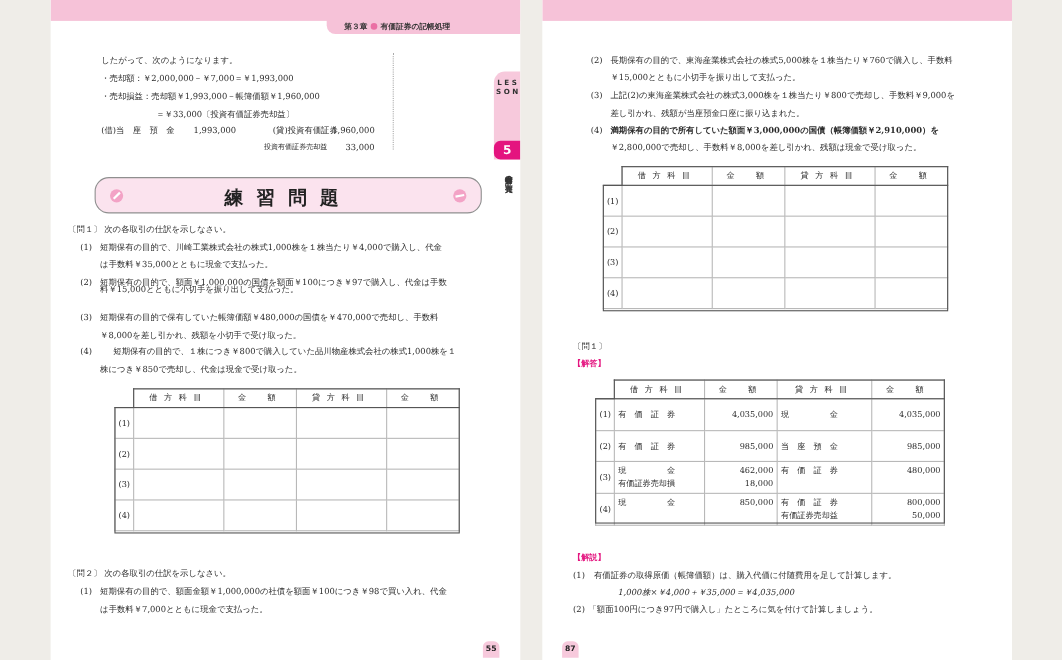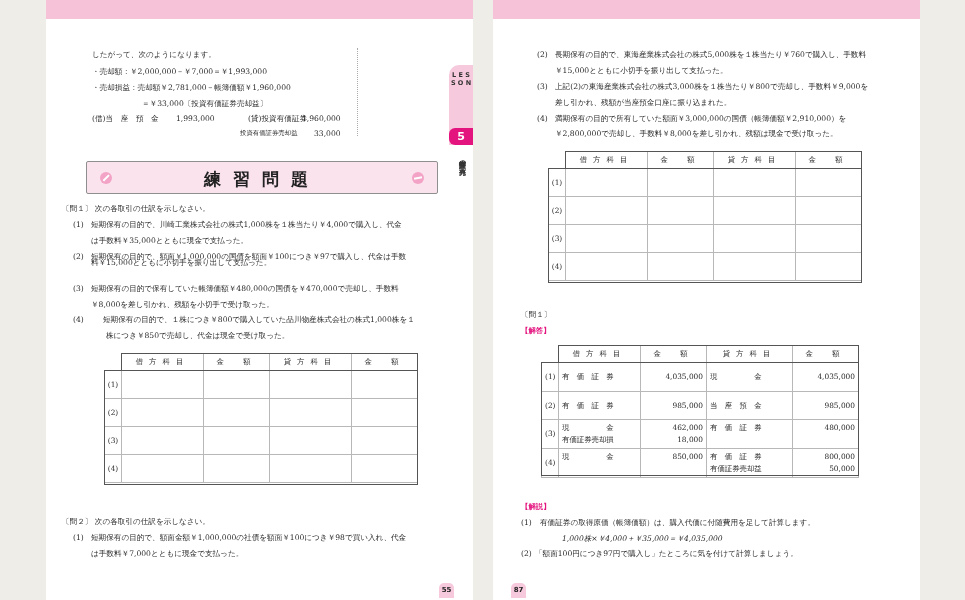--- a/index.html
+++ b/index.html
@@ -11,21 +11,21 @@
   .band { position: absolute; top: 0; left: 0; right: 0; height: 19px; background: #f6c2d8; }
   .chapter-tab { position: absolute; top: 0; right: 0; width: 176px; height: 31px; background: #f6c2d8; border-bottom-left-radius: 8px; }
   .chapter-label { position: absolute; top: 19px; left: 16px; font-family: "DejaVu Sans", sans-serif; font-size: 7px; font-weight: bold; color: #333; white-space: nowrap; }
   .chapter-dot { display: inline-block; width: 6px; height: 6px; border-radius: 50%; background: #ea6fa4; margin: 0 3px; vertical-align: middle; }
   .t { position: absolute; font-size: 7.6px; white-space: nowrap; line-height: 1; color: #2b2b2b; }
   .dotted-rule { position: absolute; left: 311px; top: 48px; height: 88px; border-left: 1px dotted #aaa; }
   .lesson-tab { position: absolute; left: 403px; top: 65px; width: 24px; height: 80px; background: #f7c9dc; border-top-left-radius: 10px; }
   .lesson-letters { position: absolute; left: 0; right: 0; top: 7px; text-align: center; font-family: "DejaVu Sans", sans-serif; font-size: 6.5px; font-weight: bold; color: #333; line-height: 7.8px; }
   .lesson-num { position: absolute; left: 403px; top: 128px; width: 24px; height: 17px; background: #e4147f; border-top-left-radius: 6px; border-bottom-left-radius: 6px; color: #fff; text-align: center; font-family: "DejaVu Sans", sans-serif; font-weight: bold; font-size: 11px; line-height: 17px; }
   .lesson-side { position: absolute; left: 409px; top: 155px; width: 12px; font-family: "DejaVu Sans", sans-serif; font-size: 7px; font-weight: bold; color: #333; writing-mode: vertical-rl; letter-spacing: 0px; }
-  .banner { position: absolute; left: 40px; top: 161px; width: 352px; height: 33px; background: #fbe3ee; border: 1.5px solid #8f8f8f; border-radius: 2px; }
+  .banner { position: absolute; left: 40px; top: 161px; width: 352px; height: 33px; background: #fbe3ee; border: 1.5px solid #8f8f8f; border-radius: 13px; }
   .banner-title { position: absolute; left: 0; right: 0; top: 6px; text-align: center; font-family: "DejaVu Sans", sans-serif; font-weight: bold; font-size: 17px; letter-spacing: 12px; color: #222; }
   .pill { position: absolute; top: 10px; width: 12px; height: 12px; border-radius: 50%; background: #f3a3c6; }
   .pill::after { content: ""; position: absolute; left: 2px; top: 5px; width: 8px; height: 1.5px; background: #fff; transform: rotate(-45deg); }
   .pill.right::after { transform: rotate(-10deg); }
   table.jt { position: absolute; border-collapse: collapse; font-size: 7.4px; table-layout: fixed; }
   table.jt th, table.jt td { border: 1px solid #b8b8b8; font-weight: normal; }
   table.jt thead th { height: 17px; text-align: center; letter-spacing: 6px; }
   table.jt thead th.corner { border: none; border-bottom: 1.5px solid #555; }
   table.jt tbody td { height: 28px; }
   table.jt tbody td.num { text-align: center; width: 17px; }
@@ -34,24 +34,29 @@
   .ans td.acct { letter-spacing: 0; }
   .ans td.amt { text-align: right; }
   .page-num { position: absolute; top: 583px; width: 15px; height: 15px; background: #f7c9dc; border-top-left-radius: 5px; border-top-right-radius: 5px; font-family: "DejaVu Sans", sans-serif; font-weight: bold; font-size: 7px; text-align: center; line-height: 14px; color: #222; }
   .pink-label { color: #e4147f; font-family: "DejaVu Sans", sans-serif; font-weight: bold; font-size: 7.4px; }
 </style>
 </head>
 <body>
 
 <div class="page" id="page-left">
   <div class="band"></div>
+  <div class="chapter-tab">
+    <div class="chapter-label">
+      <span>第３章</span><span class="chapter-dot"></span><span>有価証券の記帳処理</span>
+    </div>
+  </div>
 
   <div class="t" style="left:46px;top:51px;">したがって、次のようになります。</div>
   <div class="t" style="left:46px;top:68px;">・売却額：￥2,000,000－￥7,000＝￥1,993,000</div>
-  <div class="t" style="left:46px;top:84px;">・売却損益：売却額￥2,781,000－帳簿価額￥1,960,000</div>
+  <div class="t" style="left:46px;top:84px;">・売却損益：売却額￥1,993,000－帳簿価額￥1,960,000</div>
   <div class="t" style="left:96px;top:100px;">＝￥33,000〔投資有価証券売却益〕</div>
   <div class="t" style="left:46px;top:115px;">(借)当　座　預　金</div>
   <div class="t" style="left:130px;top:115px;">1,993,000</div>
   <div class="t" style="left:190px;top:115px;margin-left:12px;">(貸)投資有価証券</div>
   <div class="t" style="left:256px;top:115px;">1,960,000</div>
   <div class="t" style="left:194px;top:130px;font-size:6.4px;">投資有価証券売却益</div>
   <div class="t" style="left:268px;top:130px;text-align:center;">33,000</div>
   <div class="dotted-rule"></div>
 
   <div class="lesson-tab">
@@ -71,21 +76,21 @@
   <div class="t" style="left:45px;top:221px;">短期保有の目的で、川崎工業株式会社の株式1,000株を１株当たり￥4,000で購入し、代金</div>
   <div class="t" style="left:45px;top:237px;">は手数料￥35,000とともに現金で支払った。</div>
   <div class="t" style="left:27px;top:253px;">(2)</div>
   <div class="t" style="left:45px;top:253px;">短期保有の目的で、額面￥1,000,000の国債を額面￥100につき￥97で購入し、代金は手数</div>
   <div class="t" style="left:45px;top:259px;">料￥15,000とともに小切手を振り出して支払った。</div>
   <div class="t" style="left:27px;top:285px;">(3)</div>
   <div class="t" style="left:45px;top:285px;">短期保有の目的で保有していた帳簿価額￥480,000の国債を￥470,000で売却し、手数料</div>
   <div class="t" style="left:45px;top:301px;">￥8,000を差し引かれ、残額を小切手で受け取った。</div>
   <div class="t" style="left:27px;top:316px;">(4)</div>
   <div class="t" style="left:45px;top:316px;margin-left:12px;">短期保有の目的で、１株につき￥800で購入していた品川物産株式会社の株式1,000株を１</div>
-  <div class="t" style="left:60px;top:332px;text-align:center;">株につき￥850で売却し、代金は現金で受け取った。</div>
+  <div class="t" style="left:45px;top:332px;text-align:center;">株につき￥850で売却し、代金は現金で受け取った。</div>
 
   <table class="jt" style="left:58px;top:353px;width:313px;">
     <colgroup>
         <col style="width:17px">
         <col style="width:82px">
         <col style="width:66px">
         <col style="width:82px">
         <col style="width:66px">
       </colgroup>
     <thead>
@@ -142,21 +147,21 @@
 <div class="page" id="page-right">
   <div class="band"></div>
 
   <div class="t" style="left:44px;top:51px;">(2)</div>
   <div class="t" style="left:62px;top:51px;">長期保有の目的で、東海産業株式会社の株式5,000株を１株当たり￥760で購入し、手数料</div>
   <div class="t" style="left:62px;top:67px;">￥15,000とともに小切手を振り出して支払った。</div>
   <div class="t" style="left:44px;top:83px;">(3)</div>
   <div class="t" style="left:62px;top:83px;">上記(2)の東海産業株式会社の株式3,000株を１株当たり￥800で売却し、手数料￥9,000を</div>
   <div class="t" style="left:62px;top:99px;">差し引かれ、残額が当座預金口座に振り込まれた。</div>
   <div class="t" style="left:44px;top:115px;">(4)</div>
-  <div class="t" style="left:62px;top:115px;">満期保有の目的で所有していた額面￥3,000,000の国債（帳簿価額￥2,910,000）を</div>
+  <div class="t" style="left:62px;top:115px;font-weight:bold;">満期保有の目的で所有していた額面￥3,000,000の国債（帳簿価額￥2,910,000）を</div>
   <div class="t" style="left:62px;top:130px;">￥2,800,000で売却し、手数料￥8,000を差し引かれ、残額は現金で受け取った。</div>
 
   <table class="jt" style="left:55px;top:151px;width:313px;">
     <colgroup>
         <col style="width:17px">
         <col style="width:82px">
         <col style="width:66px">
         <col style="width:82px">
         <col style="width:66px">
       </colgroup>

